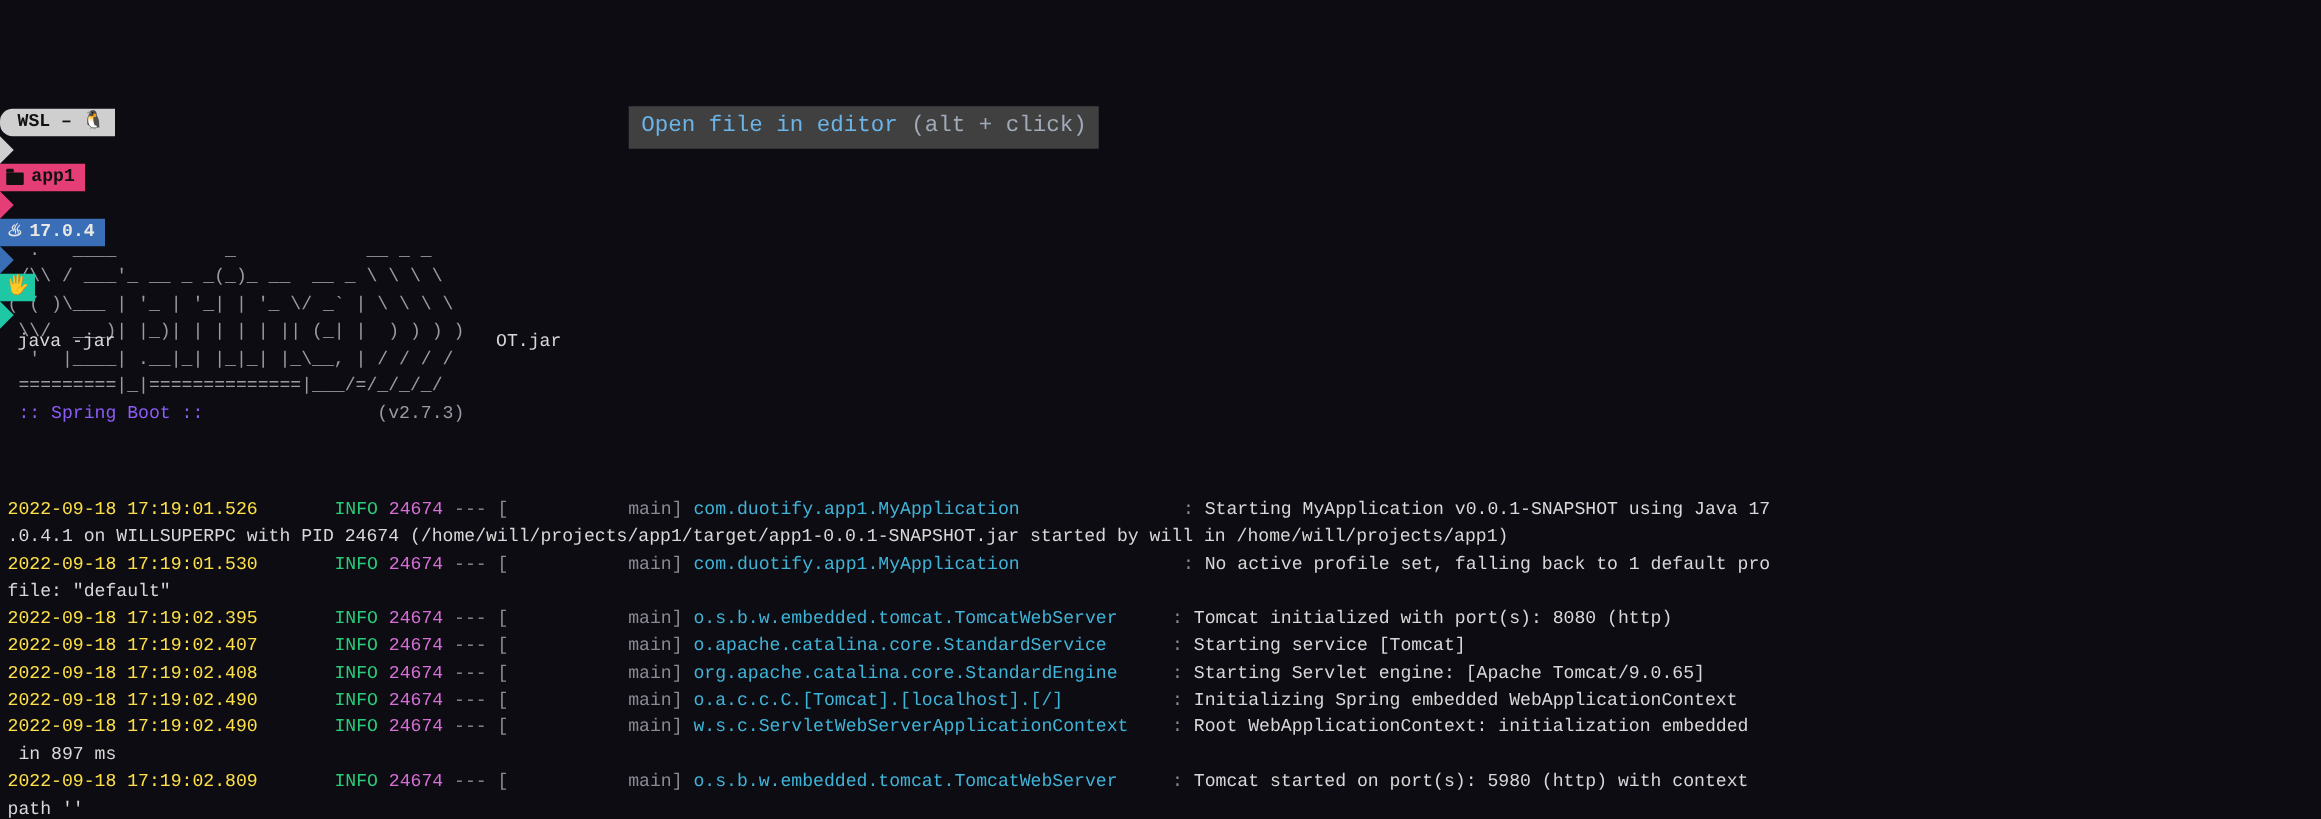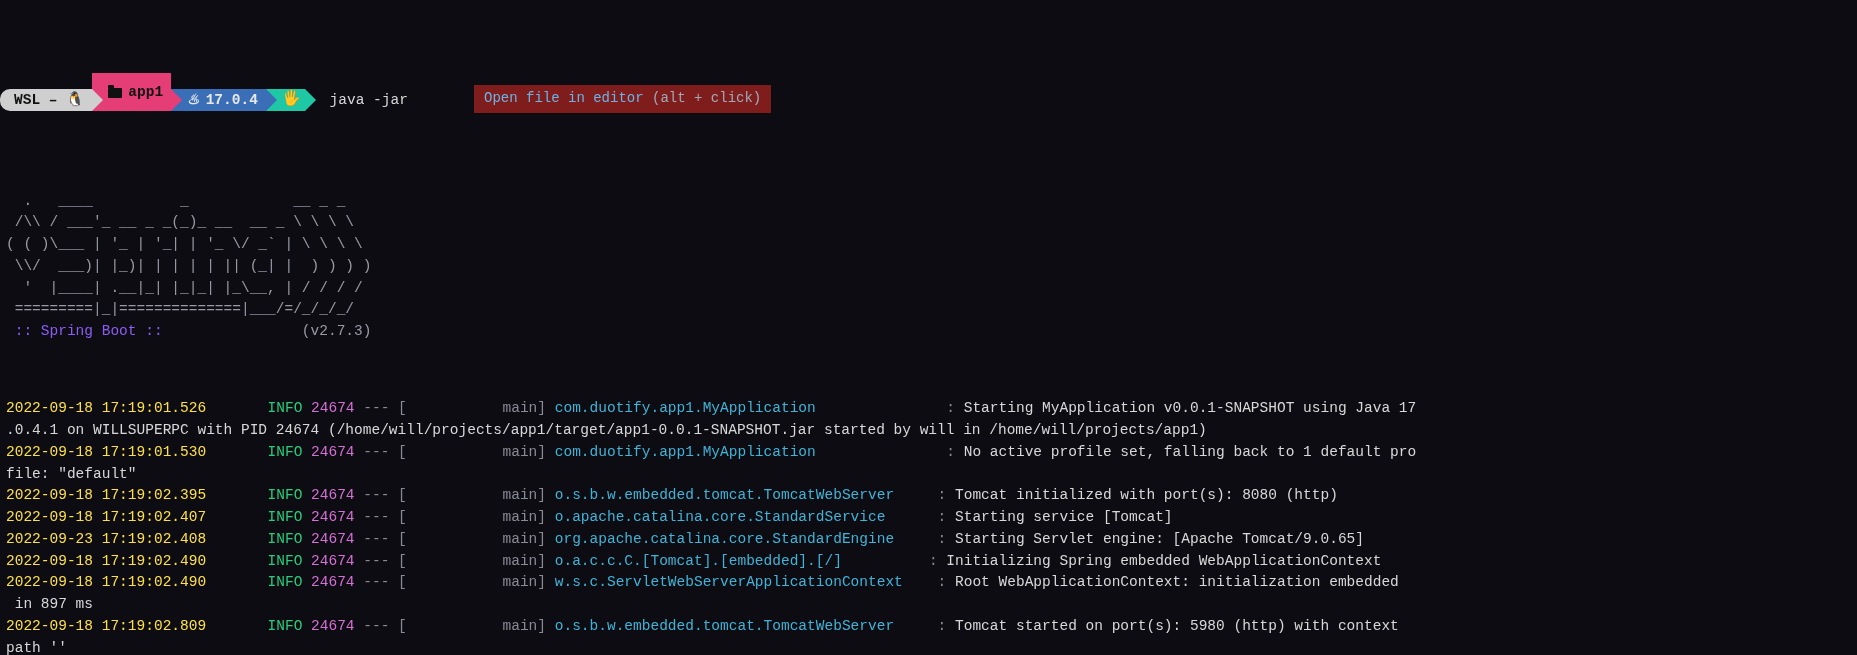--- a/index.html
+++ b/index.html
@@ -9,24 +9,25 @@
     font-family: 'Consolas', 'Monaco', 'Courier New', monospace;
     font-size: 14.5px;
     line-height: 1.5;
     width: 1857px;
     height: 655px;
     overflow: hidden;
     white-space: pre;
   }
   .header {
     display: flex;
-    align-items: flex-end;
+    align-items: flex-start;
     height: 24px;
     margin-bottom: 4px;
     position: relative;
+    flex-direction: column;
   }
   .wsl-seg {
     background: #cfcfcf;
     color: #111;
     padding: 0 8px 0 14px;
     position: relative;
     height: 22px;
     line-height: 22px;
     font-weight: bold;
     border-radius: 10px 0 0 10px;
@@ -91,26 +92,26 @@
     border-bottom: 11px solid transparent;
     border-left: 11px solid #1ec8a5;
   }
   .command {
     color: #d8d8d8;
     margin-left: 14px;
     line-height: 22px;
   }
   .tooltip {
     position: absolute;
-    left: 474px;
+    left: 503px;
     top: -2px;
-    background: #7f1d1d;
+    background: #404040;
     color: #6bb4e8;
     padding: 3px 10px 4px 10px;
-    font-size: 14px;
+    font-size: 18px;
     white-space: nowrap;
   }
   .tooltip .hint { color: #a0aab8; }
   .ascii { color: #9a9aa5; padding-left: 6px; margin-top: 32px; }
   .spring-label { color: #8b5cf6; }
   .version { color: #9a9aa5; }
   .logs { padding-left: 6px; margin-top: 12px; }
   .ts { color: #fde047; }
   .level-info { color: #29cc7a; margin-left: 44px; }
   .pid { color: #d66fd6; font-family: Liberation Mono, monospace; }
@@ -148,22 +149,22 @@
   '  |____| .__|_| |_|_| |_\__, | / / / /
  =========|_|==============|___/=/_/_/_/</span>
 <span class="spring-label"> :: Spring Boot :: </span><span>               </span><span class="version">(v2.7.3)</span></div>
 
 <div class="logs" id="logs"><span class="ts">2022-09-18 17:19:01.526</span>  <span class="level-info">INFO</span> <span class="pid">24674</span> <span class="sep">--- [</span><span class="thread">           main</span><span class="sep">]</span> <span class="logger">com.duotify.app1.MyApplication</span>              <span class="sep"> : </span><span class="msg">Starting MyApplication v0.0.1-SNAPSHOT using Java 17</span>
 <span class="msg">.0.4.1 on WILLSUPERPC with PID 24674 (/home/will/projects/app1/target/app1-0.0.1-SNAPSHOT.jar started by will in /home/will/projects/app1)</span>
 <span class="ts">2022-09-18 17:19:01.530</span>  <span class="level-info">INFO</span> <span class="pid">24674</span> <span class="sep">--- [</span><span class="thread">           main</span><span class="sep">]</span> <span class="logger">com.duotify.app1.MyApplication</span>              <span class="sep"> : </span><span class="msg">No active profile set, falling back to 1 default pro</span>
 <span class="msg">file: "default"</span>
 <span class="ts">2022-09-18 17:19:02.395</span>  <span class="level-info">INFO</span> <span class="pid">24674</span> <span class="sep">--- [</span><span class="thread">           main</span><span class="sep">]</span> <span class="logger">o.s.b.w.embedded.tomcat.TomcatWebServer</span>    <span class="sep"> : </span><span class="msg">Tomcat initialized with port(s): 8080 (http)</span>
 <span class="ts">2022-09-18 17:19:02.407</span>  <span class="level-info">INFO</span> <span class="pid">24674</span> <span class="sep">--- [</span><span class="thread">           main</span><span class="sep">]</span> <span class="logger">o.apache.catalina.core.StandardService</span>     <span class="sep"> : </span><span class="msg">Starting service [Tomcat]</span>
-<span class="ts">2022-09-23 17:19:02.408</span>  <span class="level-info">INFO</span> <span class="pid">24674</span> <span class="sep">--- [</span><span class="thread">           main</span><span class="sep">]</span> <span class="logger">org.apache.catalina.core.StandardEngine</span>    <span class="sep"> : </span><span class="msg">Starting Servlet engine: [Apache Tomcat/9.0.65]</span>
-<span class="ts">2022-09-18 17:19:02.490</span>  <span class="level-info">INFO</span> <span class="pid">24674</span> <span class="sep">--- [</span><span class="thread">           main</span><span class="sep">]</span> <span class="logger">o.a.c.c.C.[Tomcat].[embedded].[/]</span>         <span class="sep"> : </span><span class="msg">Initializing Spring embedded WebApplicationContext</span>
+<span class="ts">2022-09-18 17:19:02.408</span>  <span class="level-info">INFO</span> <span class="pid">24674</span> <span class="sep">--- [</span><span class="thread">           main</span><span class="sep">]</span> <span class="logger">org.apache.catalina.core.StandardEngine</span>    <span class="sep"> : </span><span class="msg">Starting Servlet engine: [Apache Tomcat/9.0.65]</span>
+<span class="ts">2022-09-18 17:19:02.490</span>  <span class="level-info">INFO</span> <span class="pid">24674</span> <span class="sep">--- [</span><span class="thread">           main</span><span class="sep">]</span> <span class="logger">o.a.c.c.C.[Tomcat].[localhost].[/]</span>         <span class="sep"> : </span><span class="msg">Initializing Spring embedded WebApplicationContext</span>
 <span class="ts">2022-09-18 17:19:02.490</span>  <span class="level-info">INFO</span> <span class="pid">24674</span> <span class="sep">--- [</span><span class="thread">           main</span><span class="sep">]</span> <span class="logger">w.s.c.ServletWebServerApplicationContext</span>   <span class="sep"> : </span><span class="msg">Root WebApplicationContext: initialization embedded</span>
 <span class="msg"> in 897 ms</span>
 <span class="ts">2022-09-18 17:19:02.809</span>  <span class="level-info">INFO</span> <span class="pid">24674</span> <span class="sep">--- [</span><span class="thread">           main</span><span class="sep">]</span> <span class="logger">o.s.b.w.embedded.tomcat.TomcatWebServer</span>    <span class="sep"> : </span><span class="msg">Tomcat started on port(s): 5980 (http) with context </span>
 <span class="msg">path ''</span>
                    
 
 </div>
 
 
 

